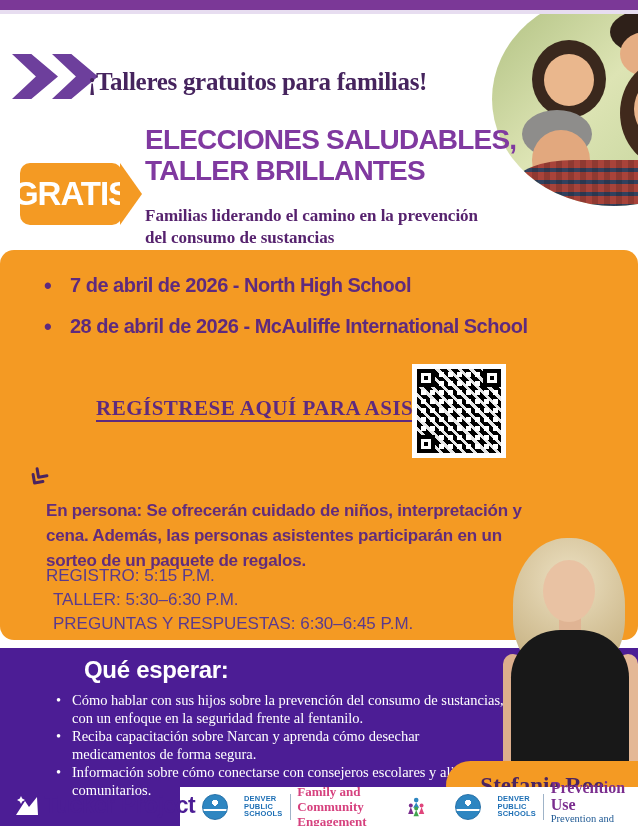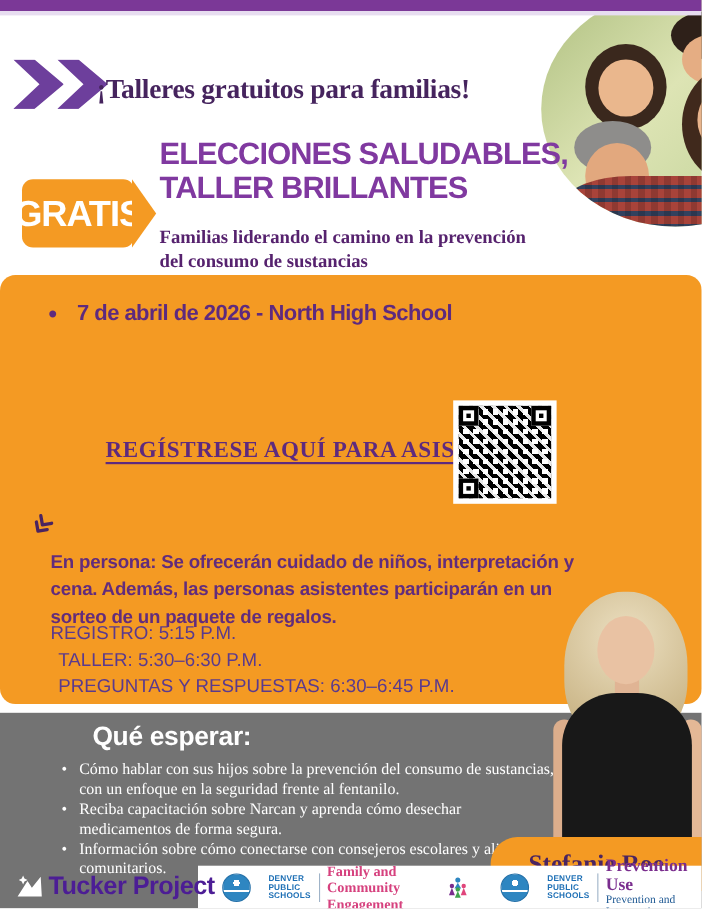--- a/index.html
+++ b/index.html
@@ -70,21 +70,21 @@
   .sp-face{position:absolute;left:40px;top:22px;width:52px;height:62px;border-radius:50%;
         background:#e9c2a3;}
   .sp-neck{position:absolute;left:56px;top:76px;width:22px;height:22px;background:#e0b494;}
   .sp-body{position:absolute;left:8px;top:92px;width:118px;height:158px;
         border-radius:42% 42% 6% 6%/30% 30% 0 0;background:#181818;}
   .sp-arm-l{position:absolute;left:0px;top:116px;width:20px;height:130px;border-radius:10px;
         background:#dcae8c;}
   .sp-arm-r{position:absolute;right:0px;top:116px;width:20px;height:130px;border-radius:10px;
         background:#e4b896;}
   
-  .purple{position:absolute;left:0;top:648px;width:638px;height:178px;background:#737373;z-index:2;}
+  .purple{position:absolute;left:0;top:648px;width:638px;height:178px;background:#4c1d95;z-index:2;}
   .que{position:absolute;left:84px;top:8px;font-weight:bold;font-size:24px;color:#fff;
         letter-spacing:-0.3px;}
   .expect{position:absolute;left:52px;top:44px;width:452px;margin:0;padding:0;list-style:none;
         font-family:"Liberation Serif",serif;font-size:14.5px;line-height:17.5px;color:#fff;}
   .expect li{position:relative;padding-left:20px;margin-bottom:1px;}
   .expect li::before{content:"•";position:absolute;left:4px;top:0;}
   .name-badge{position:absolute;left:446px;top:761px;width:192px;height:49px;background:#f49a23;
         border-radius:26px 0 0 26px;z-index:4;display:flex;align-items:center;justify-content:center;}
   .name-badge span{font-family:"Liberation Serif",serif;font-weight:bold;font-size:23px;color:#4b2460;}
   
@@ -140,20 +140,21 @@
     <div class="blob b-momhair"></div>
     <div class="blob b-momface"></div>
     <div class="blob b-dadhair"></div>
     <div class="blob b-dadface"></div>
     <div class="blob b-plaid"></div>
   </div>
 
   <div class="orange">
     <ul class="dates">
       <li>7 de abril de 2026 - North High School</li>
+      <li>28 de abril de 2026 - McAuliffe International School</li>
     </ul>
 
     <div class="register">REGÍSTRESE AQUÍ PARA ASISTIR</div>
 
     <div class="qr">
       <div class="qr-pattern">
         <div class="finder f1"></div>
         <div class="finder f2"></div>
         <div class="finder f3"></div>
       </div>

